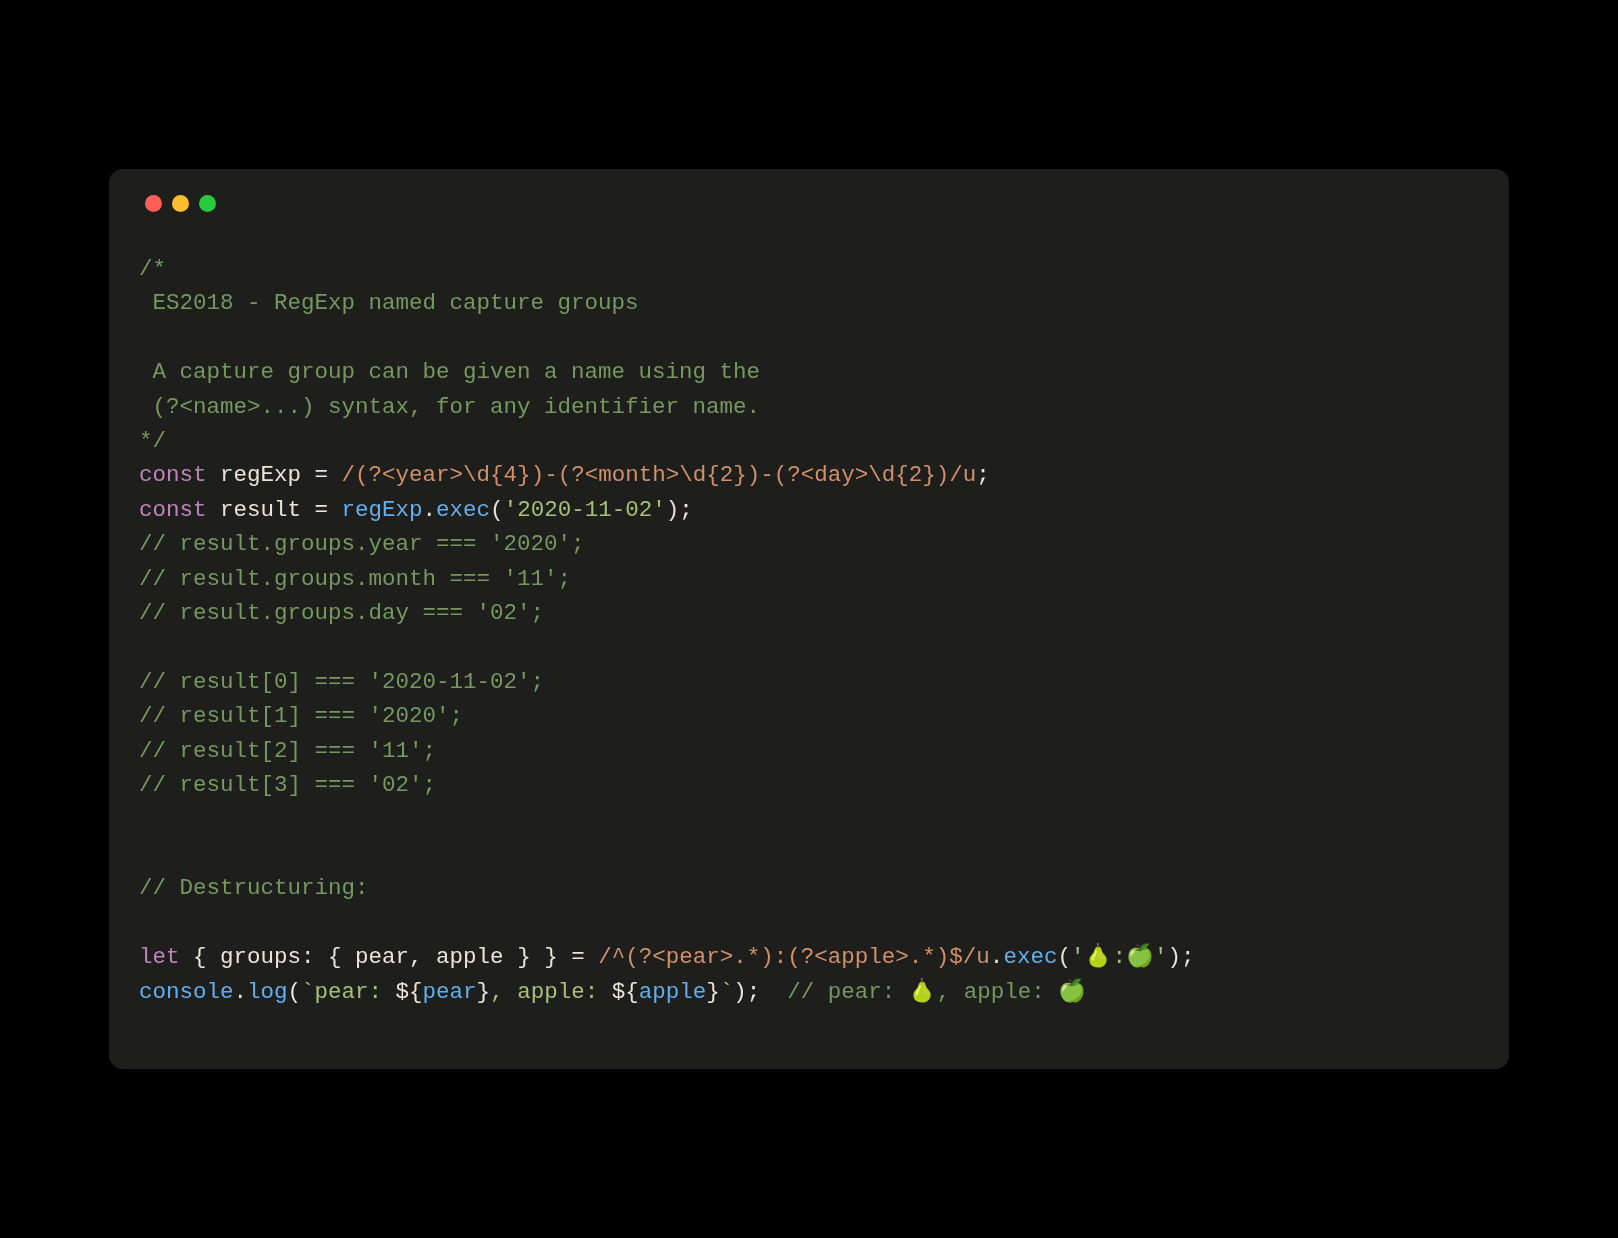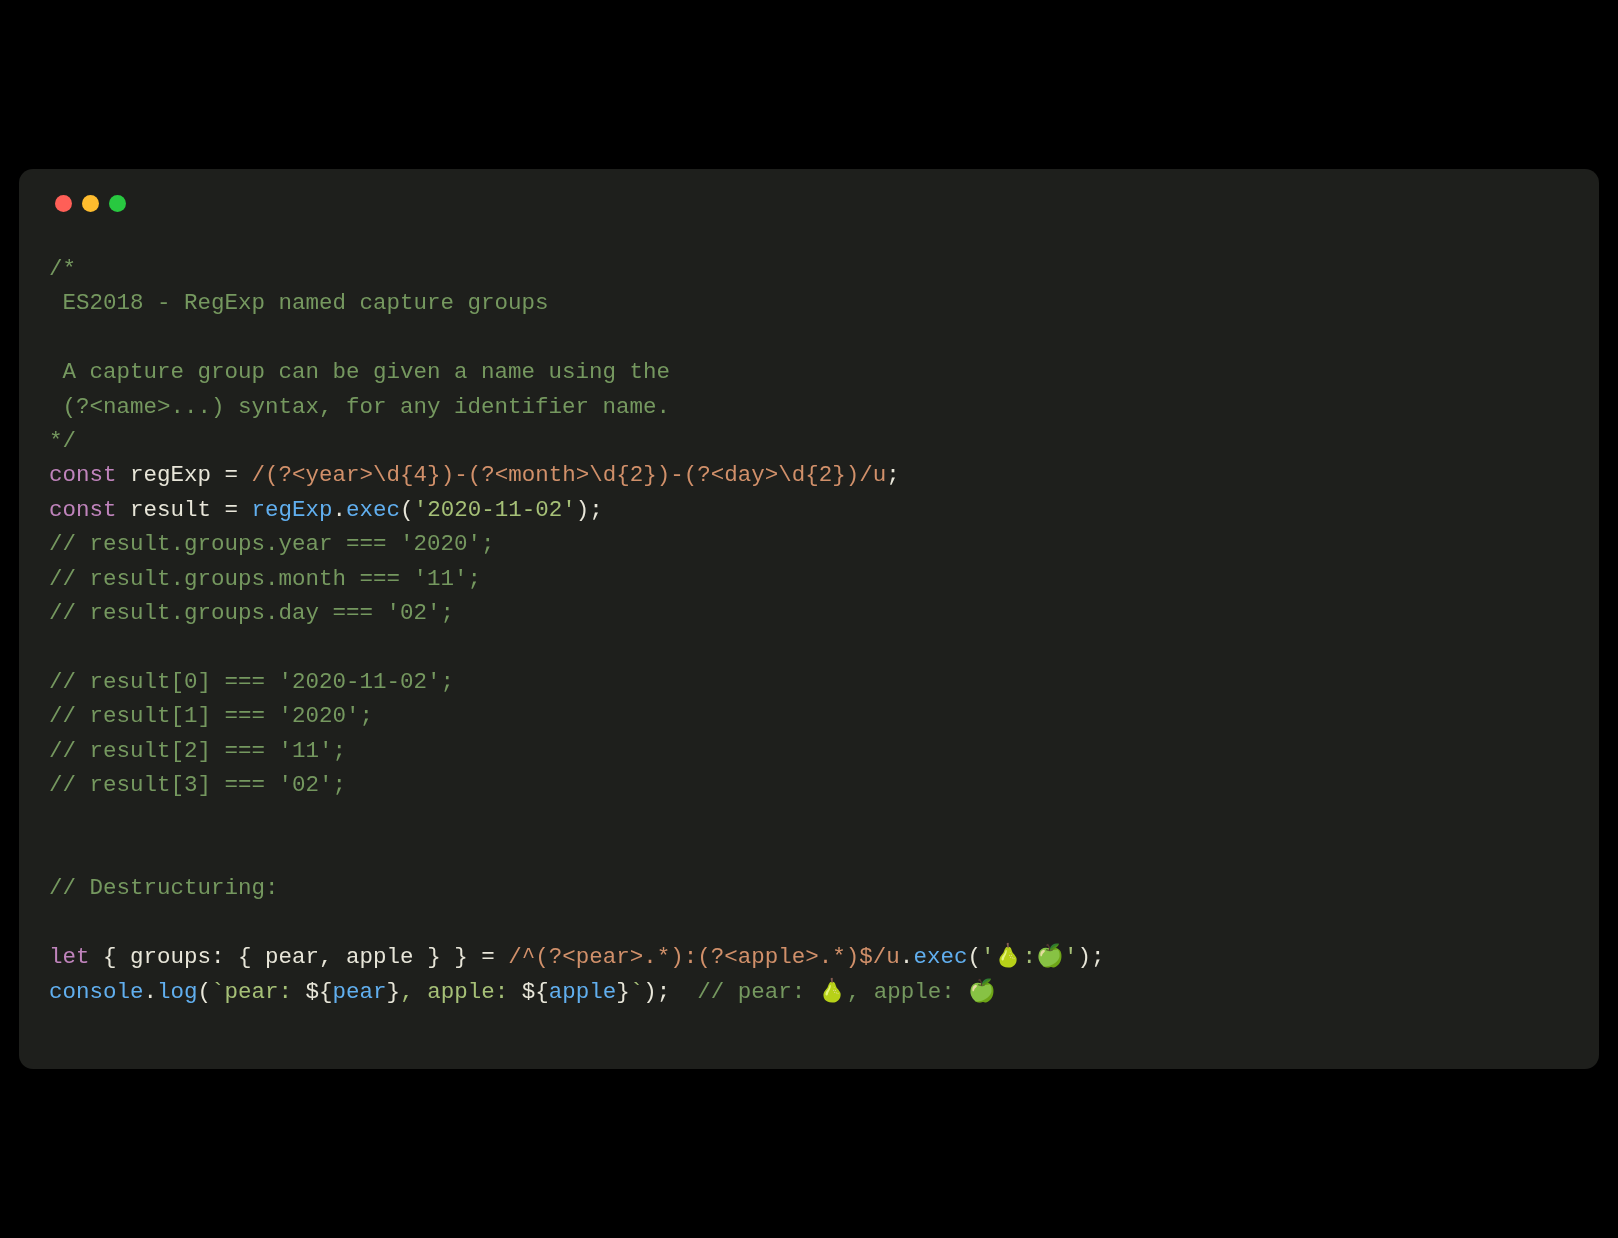--- a/index.html
+++ b/index.html
@@ -8,21 +8,21 @@
     width: 1618px;
     height: 1238px;
     display: flex;
     align-items: center;
     justify-content: center;
     font-family: "SF Mono", "Menlo", "Consolas", "Liberation Mono", monospace;
   }
   .window {
     background: #1e1f1c;
     border-radius: 14px;
-    width: 1580px;
+    width: 1400px;
     padding: 26px 30px 60px 30px;
     box-shadow: 0 20px 60px rgba(0,0,0,0.6);
   }
   .traffic-lights {
     display: flex;
     gap: 10px;
     margin-bottom: 40px;
     padding-left: 6px;
   }
   .light {

